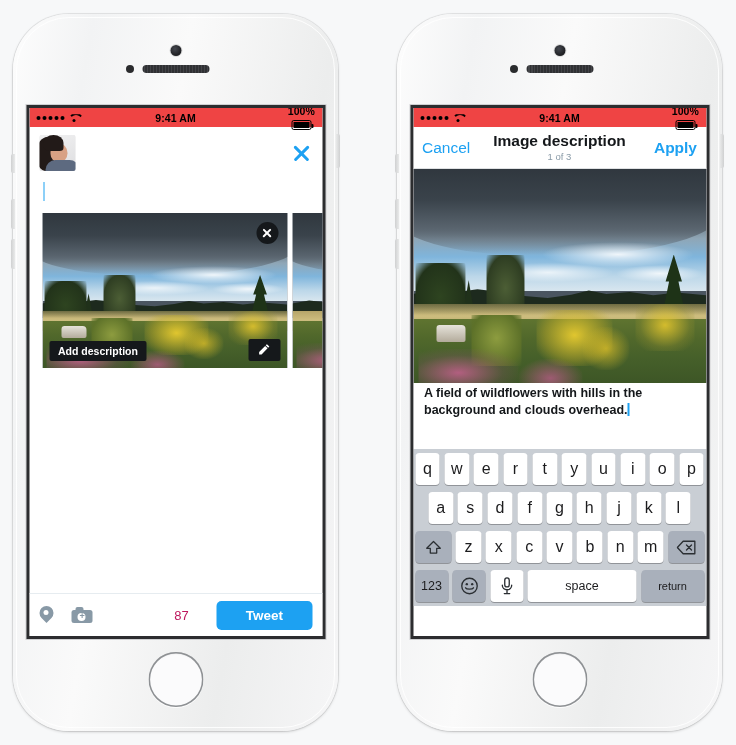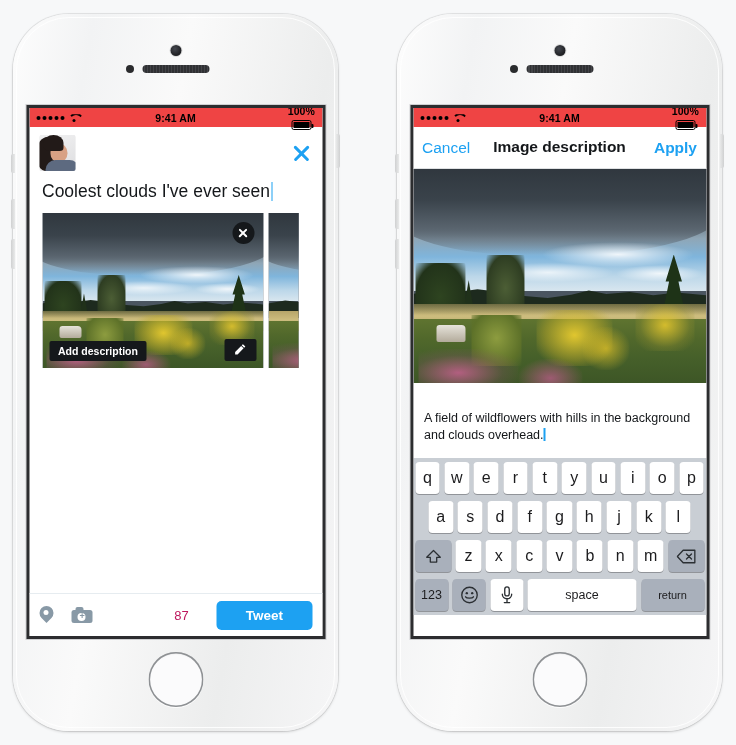--- a/index.html
+++ b/index.html
@@ -121,21 +121,21 @@
 
   .tweet-text {
     padding:6px 13px 10px 13px; font-size:17.5px; color:#14171a; line-height:1.25;
     position:relative; white-space:nowrap;
   }
   .caret { display:inline-block; width:1.6px; height:19px; background:#1da1f2;
            vertical-align:-4px; margin-left:1px; }
 
   
   .photo-row { display:flex; padding:0 0 0 13px; gap:5px; align-items:flex-start; }
-  .photo-main { position:relative; width:221px; height:155px; overflow:hidden; flex:none; }
+  .photo-main { position:relative; width:245px; height:155px; overflow:hidden; flex:none; }
   .photo-peek { width:30px; height:155px; overflow:hidden; flex:none; position:relative; }
 
   .scene { position:absolute; inset:0; overflow:hidden; background:#4a5560; }
   .sky { position:absolute; left:0; right:0; top:0; height:57%;
          background:linear-gradient(180deg,#3c444d 0%,#4f5861 28%,#6f7d87 45%,#8fa6b6 57%,#7fb5dc 72%,#bcd7e9 88%,#d8e6ef 100%); }
   .cloud-dark {
     position:absolute; left:-6%; top:-4%; width:112%; height:44%;
     background:linear-gradient(180deg,#2d343b 0%,#3a434b 42%,#59646e 72%,rgba(110,124,136,0) 100%);
     border-radius:0 0 48% 40%;
   }
@@ -240,21 +240,21 @@
     border-bottom:1px solid #dfe1e3; background:#fff; position:relative;
   }
   .nav-btn { font-size:15.5px; color:#1da1f2; cursor:pointer; }
   .nav-title-wrap { position:absolute; left:0; right:0; text-align:center; pointer-events:none; }
   .nav-title { font-size:15.5px; font-weight:bold; color:#14171a; line-height:1.05; }
   .nav-sub { font-size:9.5px; color:#8899a6; margin-top:1px; }
   .nav-apply { margin-left:auto; font-size:15.5px; color:#1da1f2; font-weight:bold; cursor:pointer; }
 
   .big-photo { position:relative; width:100%; height:214px; overflow:hidden; }
 
-  .desc-area { padding:27px 11px 8px 11px; background:#fff; height:75px; }
+  .desc-area { padding:2px 11px 8px 11px; background:#fff; height:66px;font-weight:bold; }
   .desc-text { font-size:12.5px; color:#14171a; line-height:1.38; }
   .desc-text .caret2 { display:inline-block; width:1.6px; height:13px; background:#1da1f2;
                        vertical-align:-2px; }
 
   
   .keyboard { background:#c9ced4; padding:4px 2px 3px 2px; }
   .krow { display:flex; justify-content:center; gap:4.5px; margin-bottom:7px; }
   .krow:last-child { margin-bottom:1px; }
   .key {
     background:#fff; border-radius:4px; height:32px; min-width:23.5px; flex:1;
@@ -312,21 +312,21 @@
         <div class="avatar">
           <span class="bg"></span>
             <span class="hair"></span>
             <span class="face"></span>
           <span class="hair2"></span>
             <span class="body"></span>
         </div>
         <div class="close-x"></div>
       </div>
 
-      <div class="tweet-text"><span>Coolest clouds I've ever seen</span><span class="caret"></span></div>
+      <div class="tweet-text"><span class="caret"></span></div>
 
       <div class="photo-row">
         <div class="photo-main">
           <div class="scene">
             <div class="sky"></div>
               <div class="cloud-dark"></div>
             <div class="cloud-wisp1"></div>
               <div class="cloud-wisp2"></div>
               <div class="cloud-wisp3"></div>
             <div class="hills"></div>
@@ -409,20 +409,21 @@
           <span class="batt">
               <i></i>
             </span>
         </div>
       </div>
 
       <div class="navbar">
         <span class="nav-btn">Cancel</span>
         <div class="nav-title-wrap">
           <div class="nav-title">Image description</div>
+          <div class="nav-sub">1 of 3</div>
         </div>
         <span class="nav-apply">Apply</span>
       </div>
 
       <div class="big-photo">
         <div class="scene">
           <div class="sky"></div>
             <div class="cloud-dark"></div>
           <div class="cloud-wisp1"></div>
             <div class="cloud-wisp2"></div>

